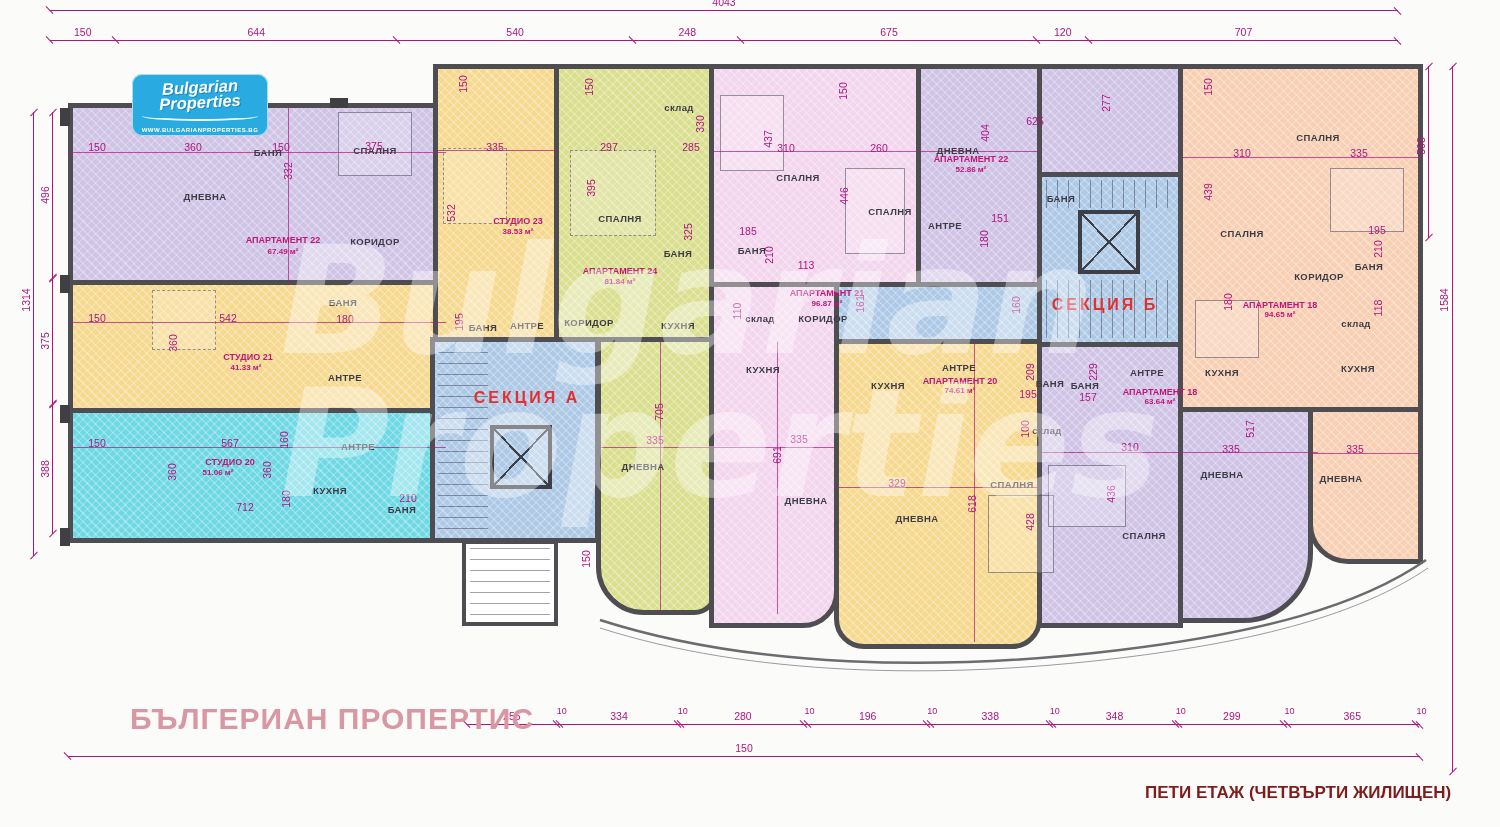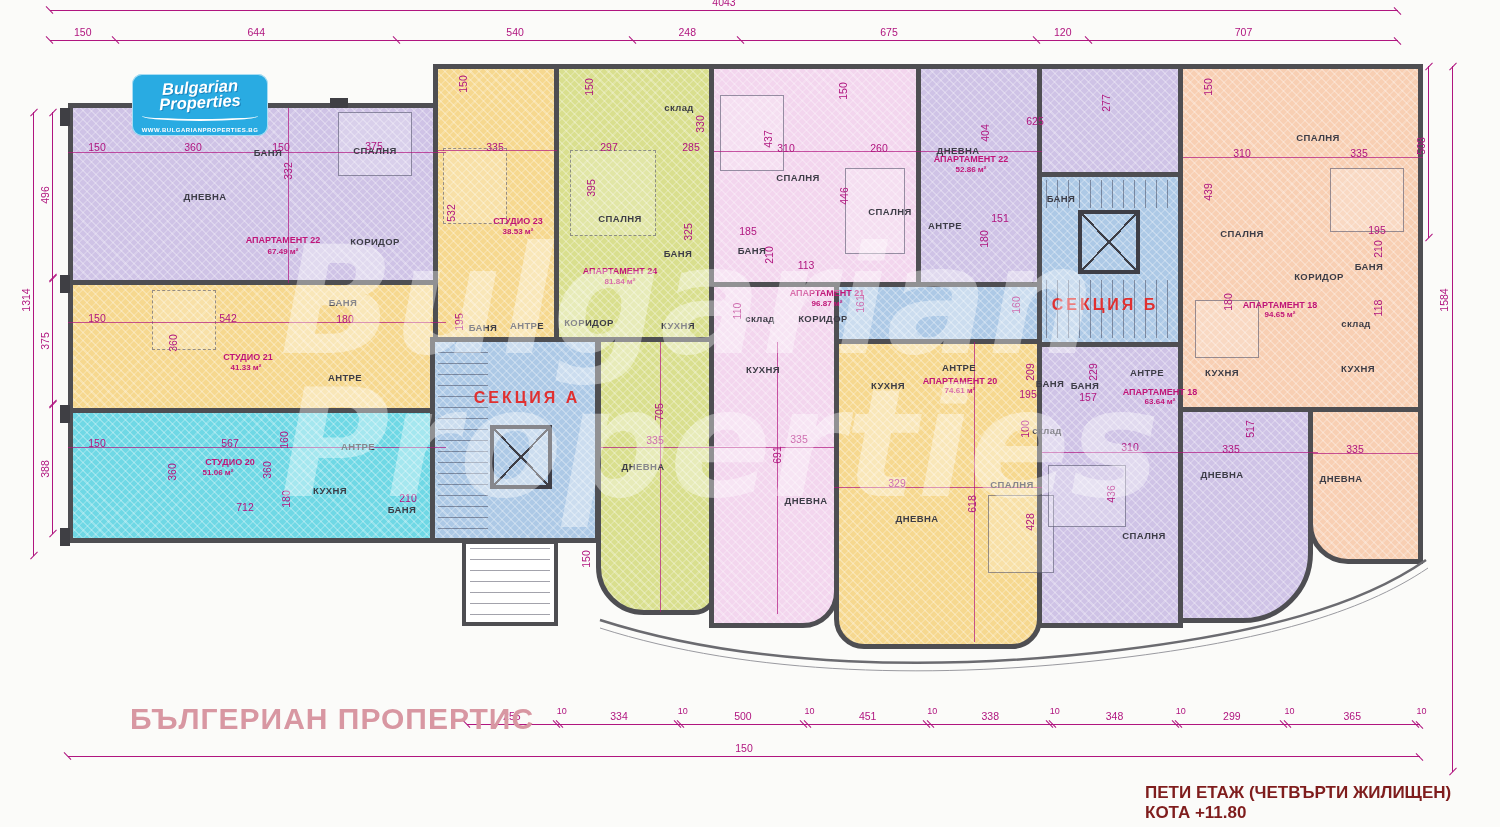--- a/index.html
+++ b/index.html
@@ -327,27 +327,27 @@
   <div class="seg" style="flex-grow:10">
       <span style="bottom:8px;font-size:9px">10</span>
     </div>
   <div class="seg" style="flex-grow:334">
       <span>334</span>
     </div>
   <div class="seg" style="flex-grow:10">
       <span style="bottom:8px;font-size:9px">10</span>
     </div>
   <div class="seg" style="flex-grow:350">
-      <span>500</span>
+      <span>280</span>
     </div>
   <div class="seg" style="flex-grow:10">
       <span style="bottom:8px;font-size:9px">10</span>
     </div>
   <div class="seg" style="flex-grow:339">
-      <span>451</span>
+      <span>196</span>
     </div>
   <div class="seg" style="flex-grow:10">
       <span style="bottom:8px;font-size:9px">10</span>
     </div>
   <div class="seg" style="flex-grow:338">
       <span>338</span>
     </div>
   <div class="seg" style="flex-grow:10">
       <span style="bottom:8px;font-size:9px">10</span>
     </div>
@@ -384,14 +384,13 @@
 
 <div class="logo">
   <div class="l1">Bulgarian</div>
   <div class="l2">Properties</div>
   <div class="swoosh"></div>
   <div class="url">WWW.BULGARIANPROPERTIES.BG</div>
 </div>
 
 <div class="titleblock">
   <div class="t1">ПЕТИ ЕТАЖ   (ЧЕТВЪРТИ ЖИЛИЩЕН)</div>
-  <div class="t2">КОТА +11.80</div>
 </div>
 
 </body></html>

